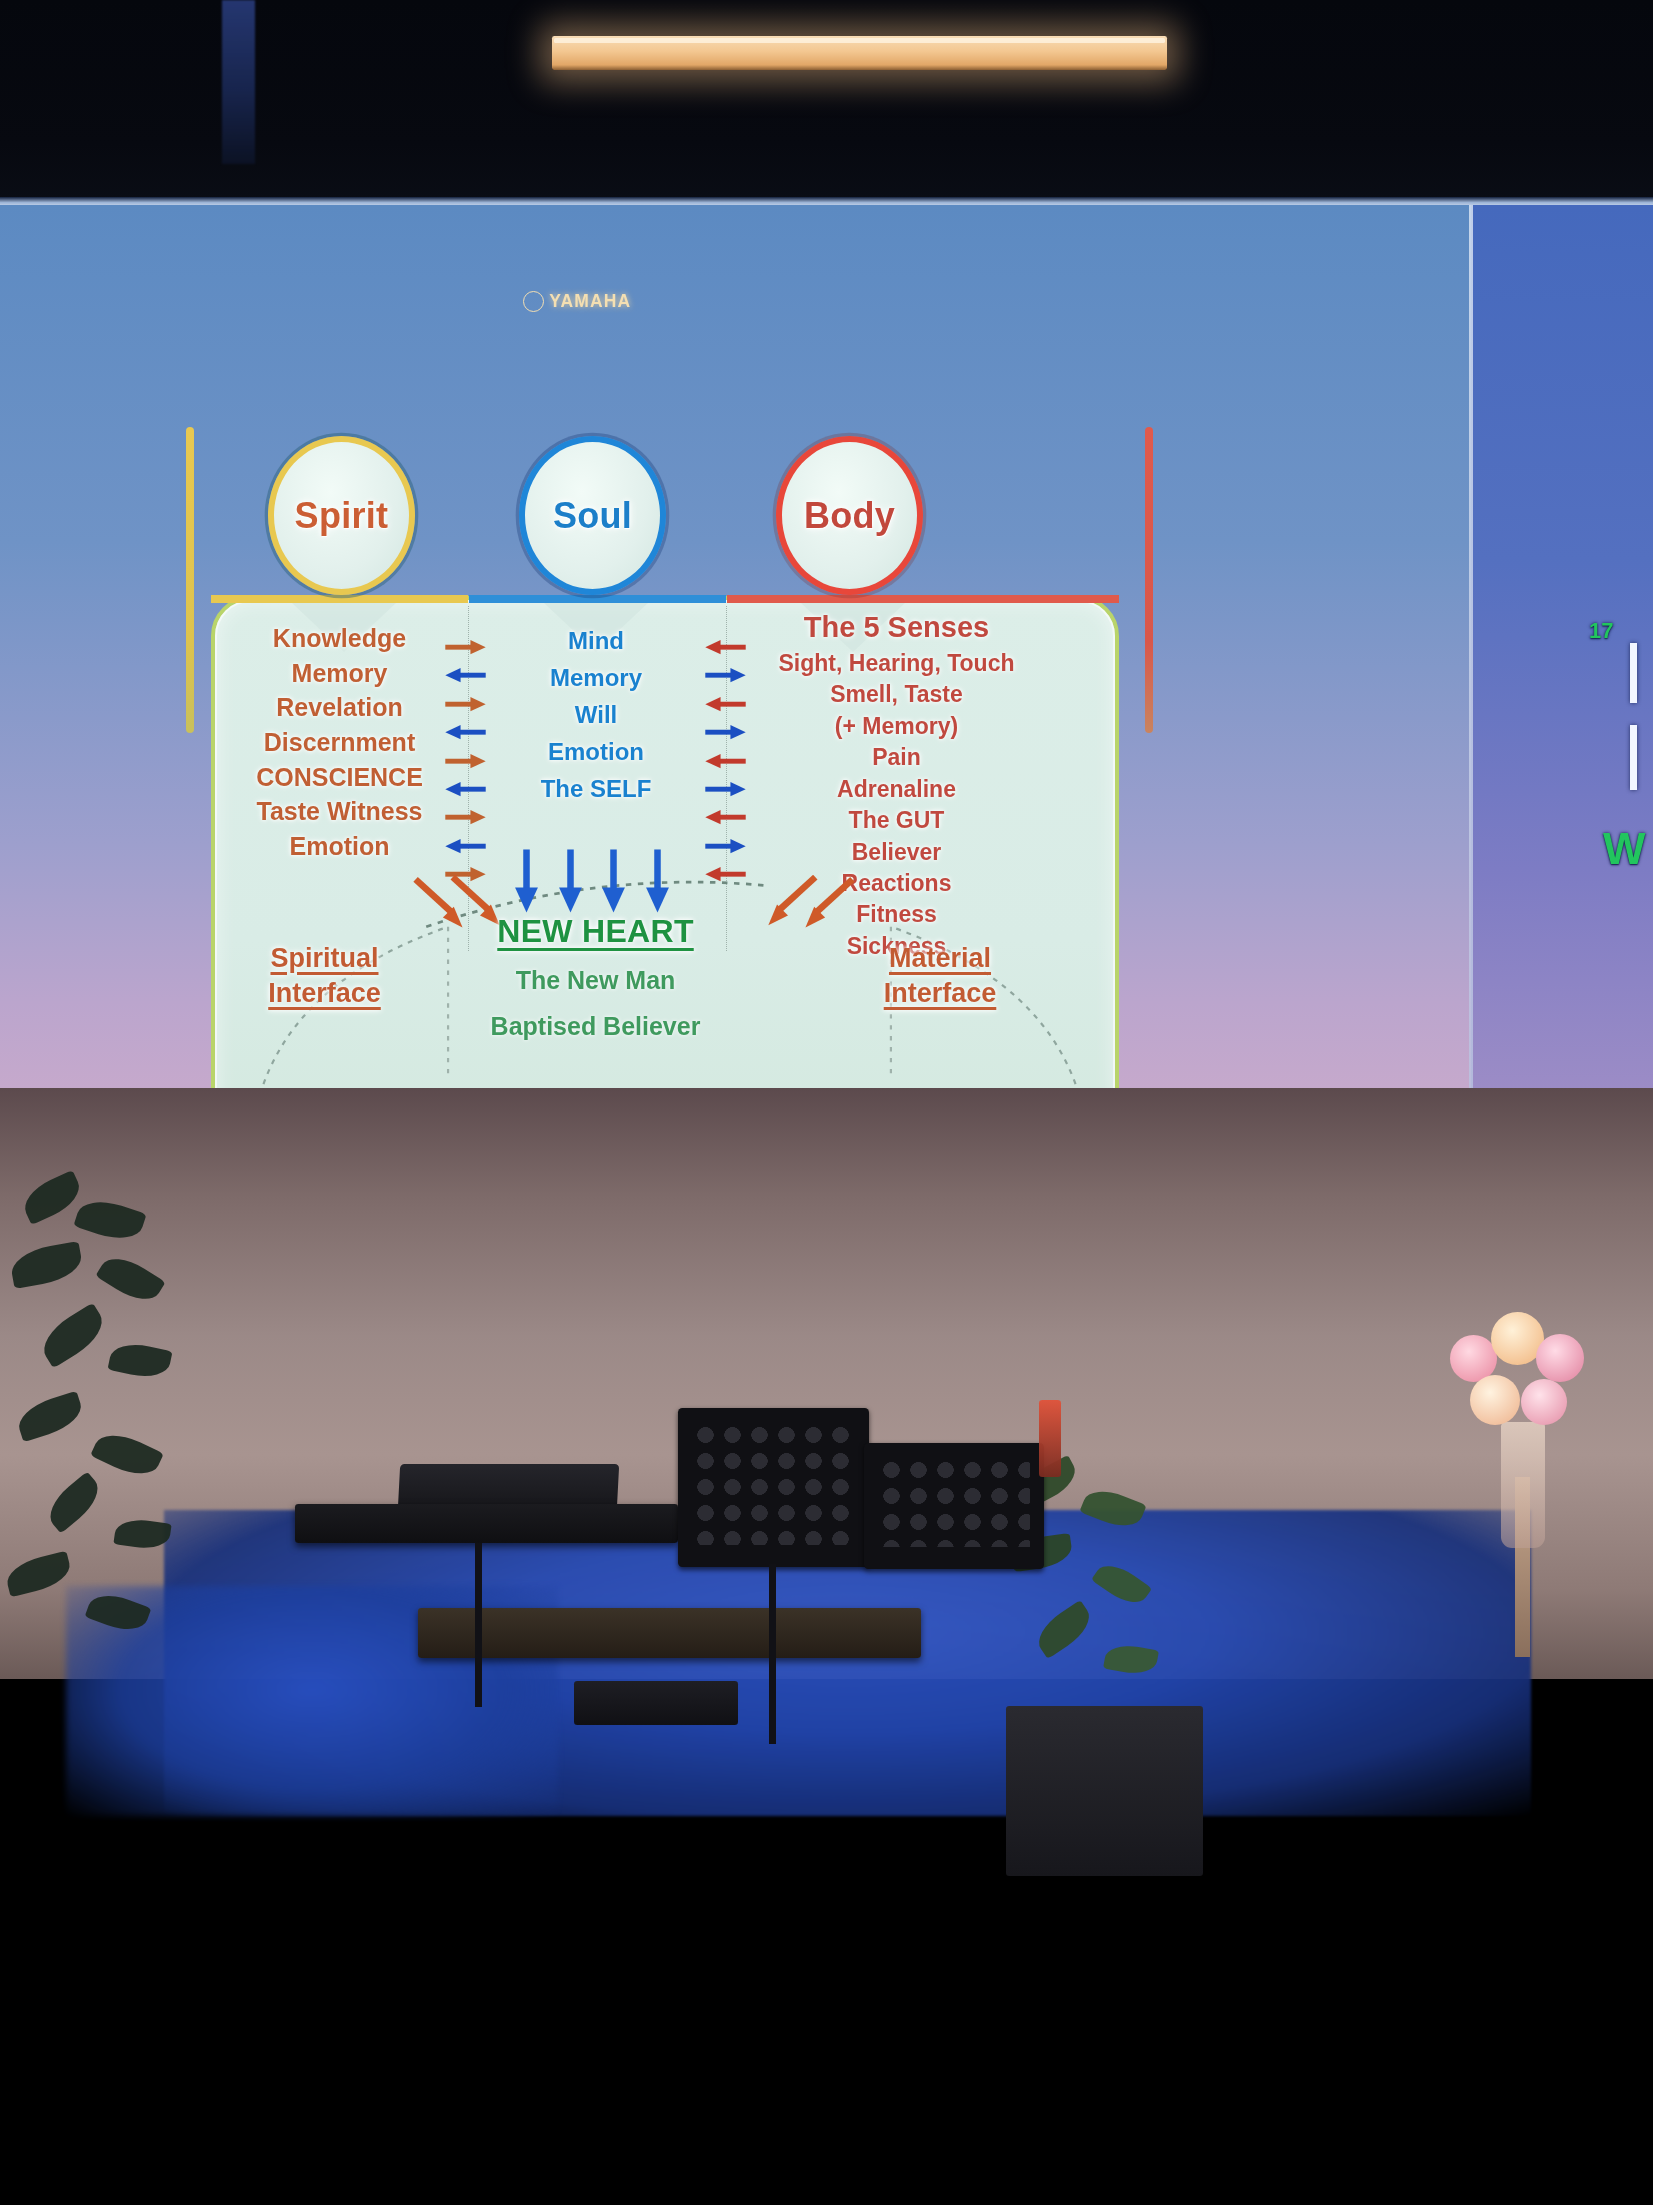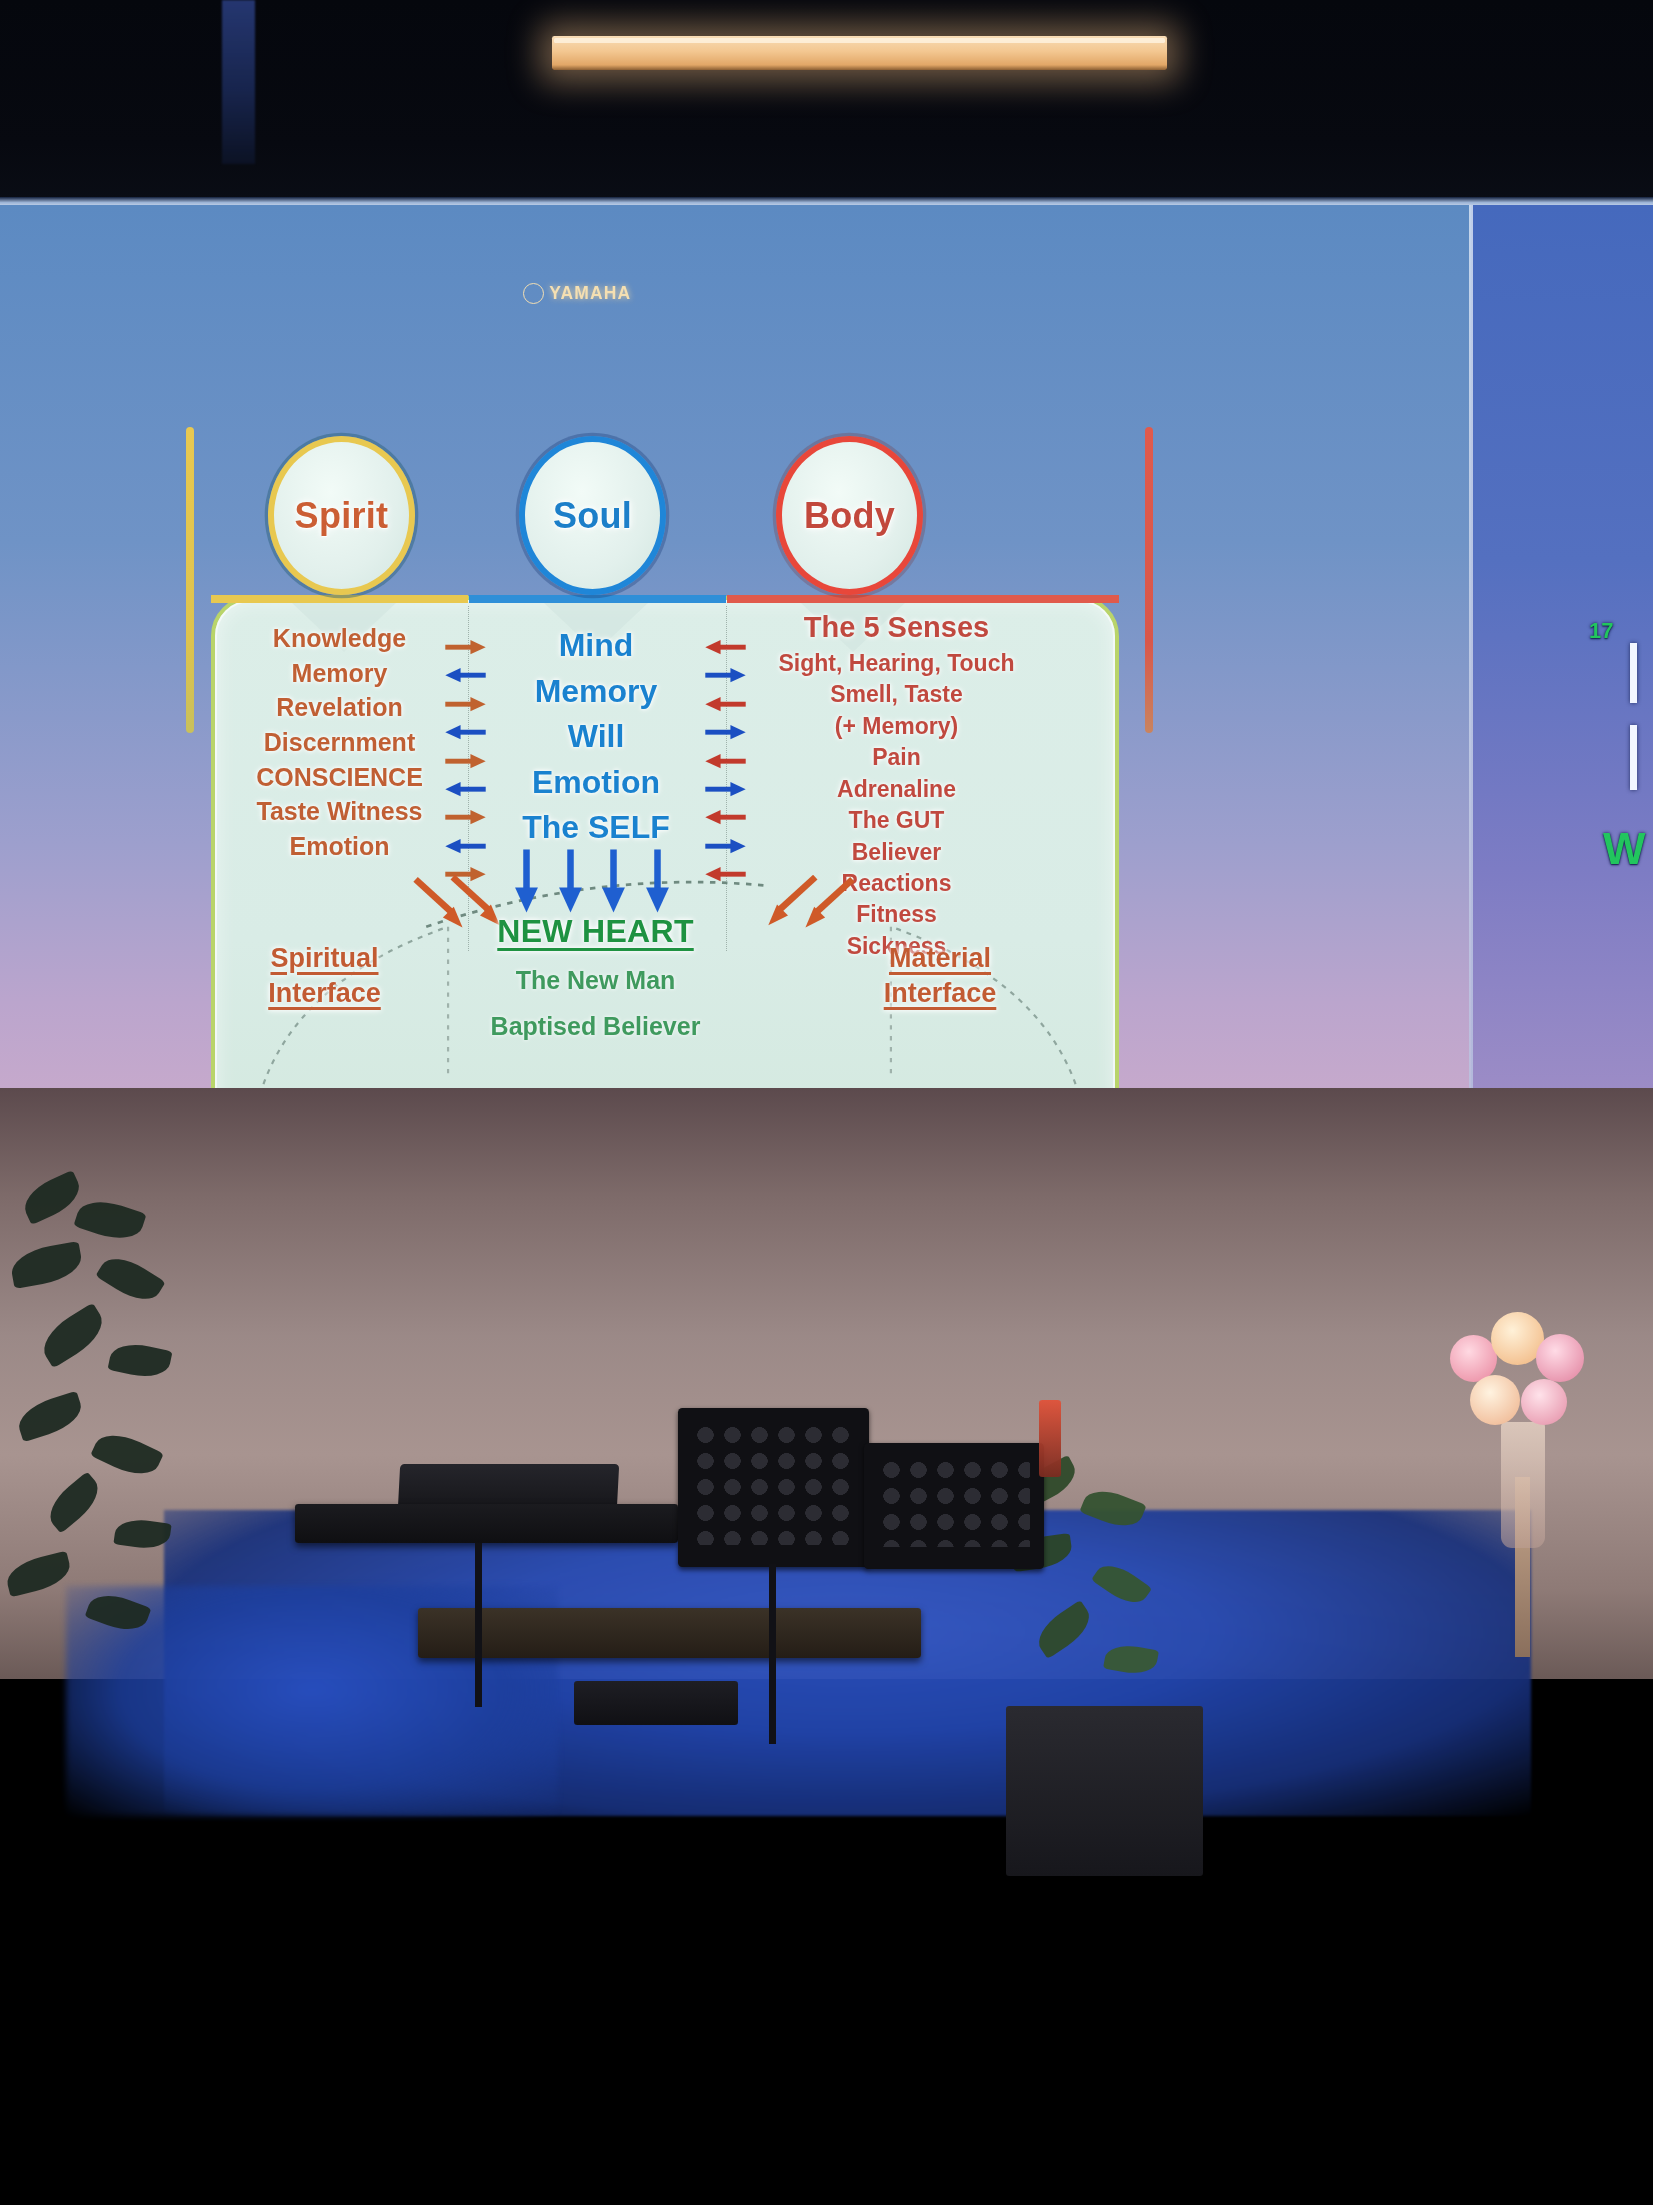--- a/index.html
+++ b/index.html
@@ -79,21 +79,21 @@
   #vsep-1{left:277px;}
   #vsep-2{left:535px;}
 
   
   .col{position:absolute;text-align:center;}
   .word{font-weight:800;line-height:1.08;white-space:nowrap;
     text-shadow:0 0 3.8px #ffffff,0 0 6.6px #ffffff;}
   #col-spirit{left:31px;top:193px;width:235px;}
   #col-spirit .word{color:#c05f34;font-size:25px;margin-bottom:7.7px;}
   #col-soul{left:290px;top:196px;width:230px;}
-  #col-soul .word{color:#1a82cf;font-size:32px;margin-bottom:11px;}
+  #col-soul .word{color:#1a82cf;font-size:24px;margin-bottom:11px;}
   #col-body{left:547px;top:180px;width:317px;}
   #col-body .word{color:#c0493f;font-size:23px;margin-bottom:6.6px;}
   #col-body .word.lead{font-size:29px;margin-bottom:7.7px;}
 
   
   .arrowcol{position:absolute;display:flex;flex-direction:column;}
   #arrows-left{left:253px;top:201px;}
   #arrows-right{left:513px;top:201px;}
   .arrow{height:28.4px;display:flex;align-items:center;}
   .arrow svg{display:block;}
@@ -144,21 +144,21 @@
 
   
   #rig{position:absolute;left:295px;top:1345px;width:744px;height:448px;}
   .kbd{position:absolute;background:linear-gradient(180deg,#1b1b1f,#0f0f12);border-radius:3.3px;
     box-shadow:0 3.3px 7.7px rgba(0,0,0,.55);}
   #kbd-top{left:0px;top:159px;width:383px;height:39px;}
   #kbd-top-panel{position:absolute;left:104px;top:119px;width:219px;height:46px;
     background:linear-gradient(180deg,#25252b,#16161a);border-radius:4.4px 4.4px 1.1px 1.1px;transform:skewX(-3deg);}
   #kbd-bottom{left:123px;top:263px;width:503px;height:50px;
     background:linear-gradient(180deg,#3b3227,#241d16);}
-  #yamaha-logo{position:absolute;left:514px;top:280px;width:126px;height:26px;
+  #yamaha-logo{position:absolute;left:514px;top:288px;width:126px;height:26px;
     display:flex;align-items:center;justify-content:center;gap:5.5px;
     color:#f4dfb2;font-weight:800;font-size:17.5px;letter-spacing:1.1px;
     text-shadow:0 0 6.6px rgba(250,220,160,.9);}
   #yam-mark{width:21px;height:21px;border-radius:50%;border:1.6px solid #f4dfb2;}
   .stand{position:absolute;background:#101014;border-radius:4.4px;
     box-shadow:0 2.2px 5.5px rgba(0,0,0,.6);}
   #stand-a{left:383px;top:63px;width:191px;height:159px;}
   #stand-b{left:569px;top:98px;width:180px;height:126px;}
   .stand .holes{position:absolute;inset:14.2px 14.2px 22px 14.2px;
     background-image:radial-gradient(#2c2c33 42%, transparent 44%);

